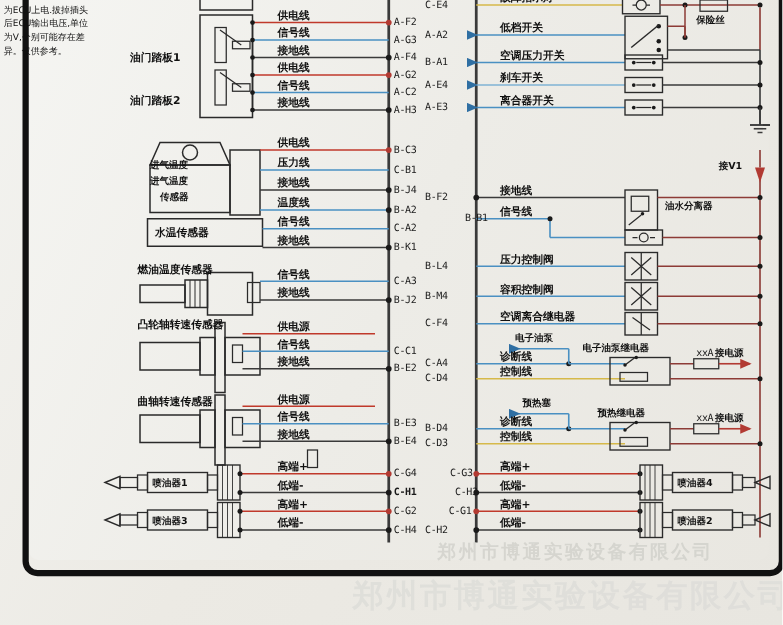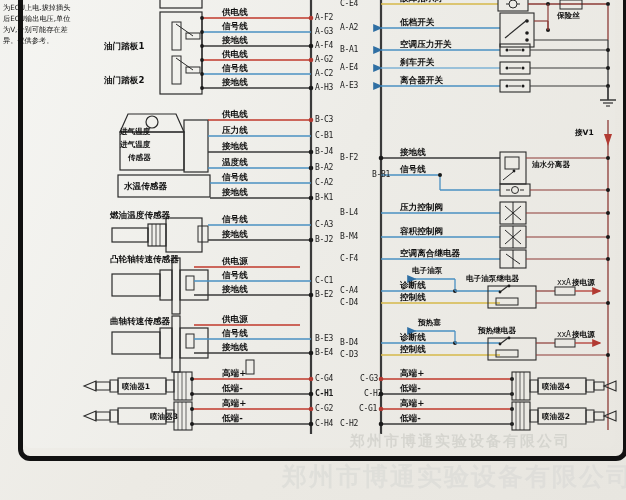--- a/index.html
+++ b/index.html
@@ -334,21 +334,21 @@
   <div class="lbl" style="left:104px;top:41px;">油门踏板1</div>
   <div class="lbl" style="left:104px;top:75px;">油门踏板2</div>
   <div class="lbl-sm" style="left:120px;top:127px;">进气温度</div>
   <div class="lbl-sm" style="left:120px;top:140px;">进气温度</div>
   <div class="lbl-sm" style="left:128px;top:153px;">传感器</div>
   <div class="lbl" style="left:124px;top:181px;">水温传感器</div>
   <div class="lbl" style="left:110px;top:210px;">燃油温度传感器</div>
   <div class="lbl" style="left:110px;top:254px;">凸轮轴转速传感器</div>
   <div class="lbl" style="left:110px;top:316px;">曲轴转速传感器</div>
   <div class="lbl-sm" style="left:122px;top:382px;">喷油器1</div>
-  <div class="lbl-sm" style="left:122px;top:412px;margin-left:28px;">喷油器3</div>
+  <div class="lbl-sm" style="left:122px;top:412px;">喷油器3</div>
 
   <div class="lbl-sm" style="left:557px;top:11px;">保险丝</div>
   <div class="lbl-sm" style="left:532px;top:160px;">油水分离器</div>
   <div class="lbl-sm" style="left:466px;top:274px;">电子油泵继电器</div>
   <div class="lbl-sm" style="left:478px;top:326px;">预热继电器</div>
   <div class="lbl-sm" style="left:542px;top:382px;">喷油器4</div>
   <div class="lbl-sm" style="left:542px;top:412px;">喷油器2</div>
 
   <div class="lbl-sm" style="left:575px;top:128px;">接V1</div>
   <div class="pin" style="left:557px;top:278px;">xxA</div>

